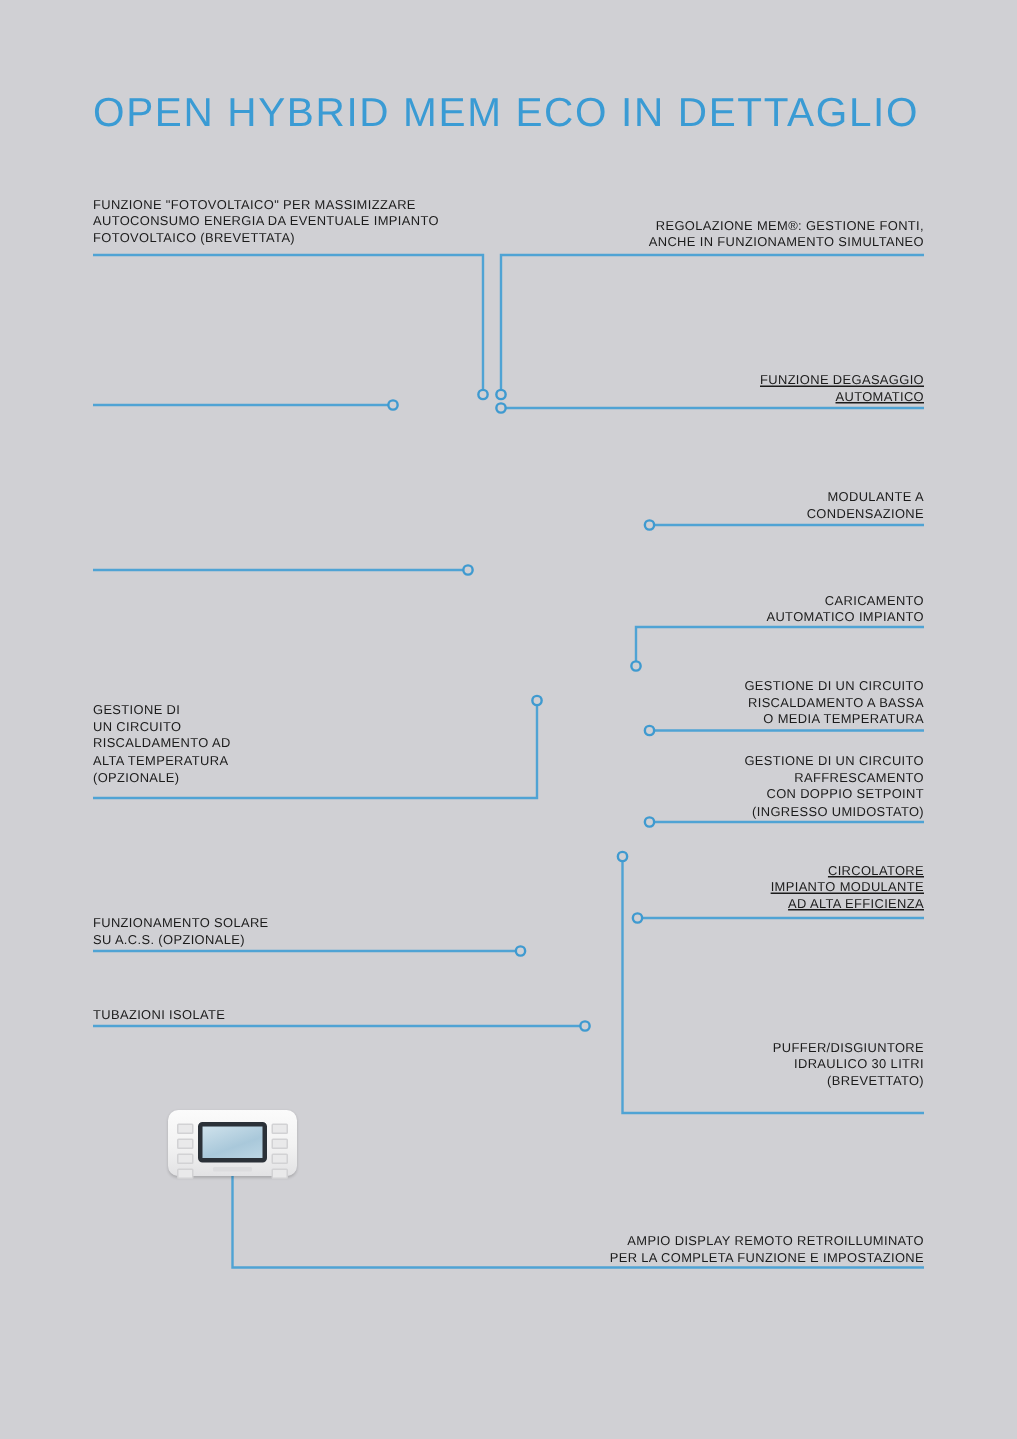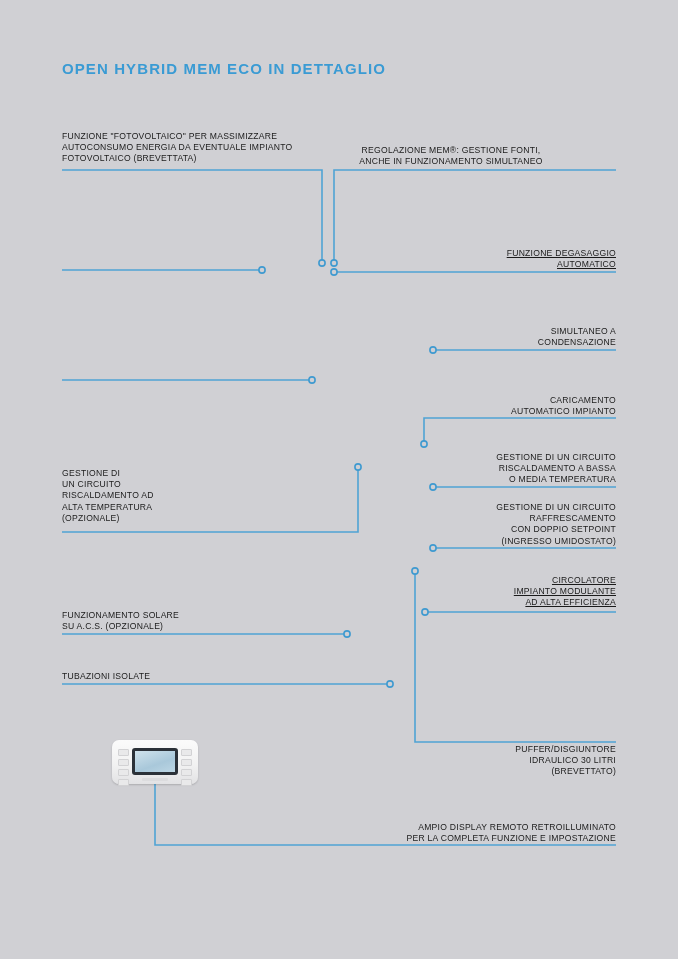--- a/index.html
+++ b/index.html
@@ -9,24 +9,24 @@
     font-family:"Liberation Sans", sans-serif;
     overflow:hidden;
     position:relative;
   }
   #stage{position:absolute;inset:0;width:678px;height:959px;}
   #lines{position:absolute;left:0;top:0;width:678px;height:959px;}
 
   .title{
     position:absolute;
     left:62px; top:60px;
-    font-size:15px;
+    font-size:27px;
     letter-spacing:1.1px;
     color:#3a9bd4;
-    font-weight:700;
+    font-weight:400;
     white-space:nowrap;
   }
 
   .cal{
     position:absolute;
     font-size:8.6px;
     line-height:11.2px;
     color:#1b1b1b;
     letter-spacing:0.25px;
     white-space:pre-line;
@@ -139,46 +139,46 @@
 UN CIRCUITO
 RISCALDAMENTO AD
 ALTA TEMPERATURA
 (OPZIONALE)</div>
 
   <div class="cal left" style="left:62px; top:610px; width:280px;">FUNZIONAMENTO SOLARE
 SU A.C.S. (OPZIONALE)</div>
 
   <div class="cal left" style="left:62px; top:671px; width:280px;">TUBAZIONI ISOLATE</div>
 
-  <div class="cal right" style="right:62px; top:145px; width:330px;text-align:center;">REGOLAZIONE MEM®: GESTIONE FONTI,
+  <div class="cal right" style="right:62px; top:145px; width:330px;">REGOLAZIONE MEM®: GESTIONE FONTI,
 ANCHE IN FUNZIONAMENTO SIMULTANEO</div>
 
   <div class="cal right" style="right:62px; top:248px; width:300px;text-decoration:underline;">FUNZIONE DEGASAGGIO
 AUTOMATICO</div>
 
-  <div class="cal right" style="right:62px; top:326px; width:300px;">SIMULTANEO A
+  <div class="cal right" style="right:62px; top:326px; width:300px;">MODULANTE A
 CONDENSAZIONE</div>
 
   <div class="cal right" style="right:62px; top:395px; width:300px;">CARICAMENTO
 AUTOMATICO IMPIANTO</div>
 
   <div class="cal right" style="right:62px; top:452px; width:300px;">GESTIONE DI UN CIRCUITO
 RISCALDAMENTO A BASSA
 O MEDIA TEMPERATURA</div>
 
   <div class="cal right" style="right:62px; top:502px; width:300px;">GESTIONE DI UN CIRCUITO
 RAFFRESCAMENTO
 CON DOPPIO SETPOINT
 (INGRESSO UMIDOSTATO)</div>
 
   <div class="cal right" style="right:62px; top:575px; width:300px;text-decoration:underline;">CIRCOLATORE
 IMPIANTO MODULANTE
 AD ALTA EFFICIENZA</div>
 
-  <div class="cal right" style="right:62px; top:744px; width:300px;">PUFFER/DISGIUNTORE
+  <div class="cal right" style="right:62px; top:693px; width:300px;">PUFFER/DISGIUNTORE
 IDRAULICO 30 LITRI
 (BREVETTATO)</div>
 
   <div class="cal right" style="right:62px; top:822px; width:330px;">AMPIO DISPLAY REMOTO RETROILLUMINATO
 PER LA COMPLETA FUNZIONE E IMPOSTAZIONE</div>
 
   <div class="device">
     <div class="body"></div>
     <div class="btncol l">
       <div class="btn"></div>

